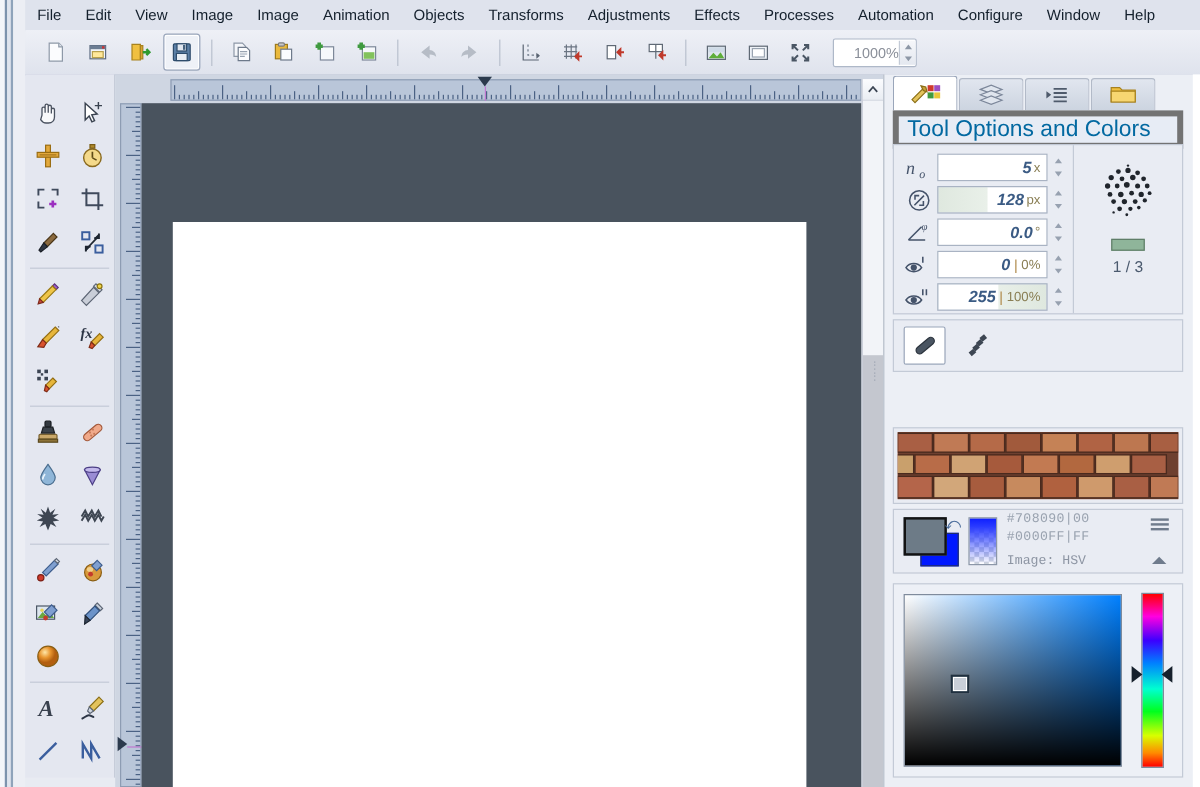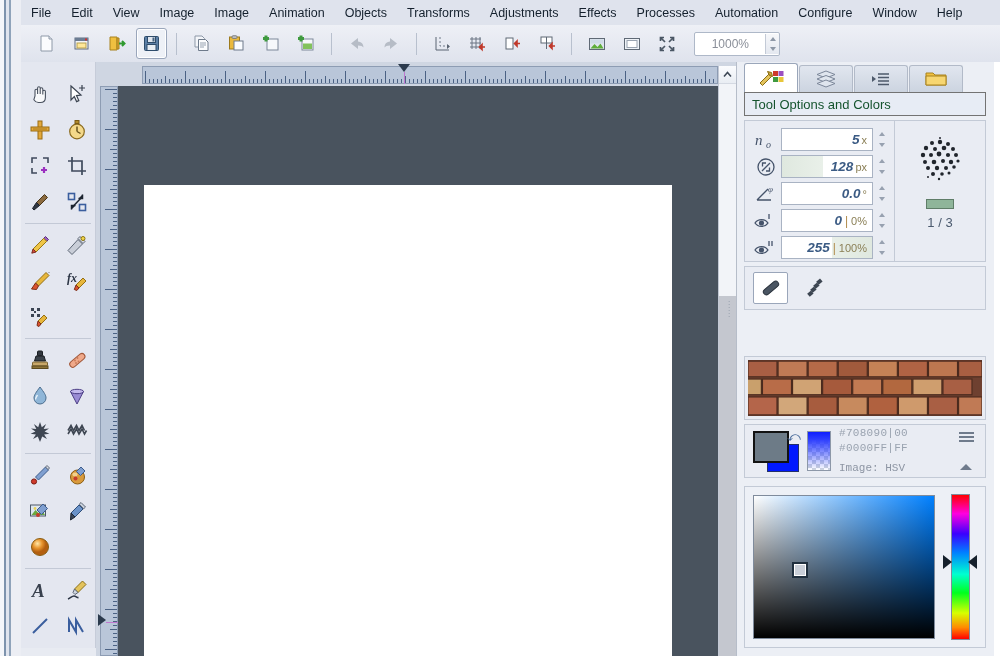--- a/index.html
+++ b/index.html
@@ -31,21 +31,21 @@
     background:linear-gradient(#eef0f6,#dfe3ed);
     border-bottom:1px solid #b9c1d1;
     display:flex;align-items:center;padding-left:8px;gap:0px;}
   .tb-btn{width:29px;height:29px;margin:0 2px;display:flex;align-items:center;
     justify-content:center;border:1px solid transparent;border-radius:3px;cursor:default;}
   .tb-btn.on{border-color:#9aa6bb;background:#eef1f7;
     box-shadow:inset 0 0 0 1px #fff;}
   .tb-sep{width:1px;height:22px;background:#b8c0ce;margin:0 7px;}
   .zoombox{display:flex;align-items:center;margin-left:10px;
     border:1px solid #aeb8c8;background:#fff;height:22px;border-radius:2px;}
-  .zoomval{width:54px;text-align:right;padding-right:16px;font-size:12px;color:#8a8f99;}
+  .zoomval{width:54px;text-align:right;padding-right:0;font-size:12px;color:#8a8f99;}
   .spin{display:flex;flex-direction:column;width:13px;height:20px;
     justify-content:space-around;align-items:center;
     background:linear-gradient(#f6f7fa,#e4e8f0);border-left:1px solid #c3cad6;}
   .spin i{border-left:3.5px solid transparent;border-right:3.5px solid transparent;display:block;}
   .spin i.up{border-bottom:4px solid #8d97a6;}
   .spin i.dn{border-top:4px solid #8d97a6;}
   .compbtn{display:flex;align-items:center;gap:9px;margin-left:12px;height:25px;
     padding:0 12px 0 7px;border:1px solid #b5bfcf;background:#e9edf5;border-radius:2px;cursor:default;}
   .comp-label{font-size:13px;color:#1d2b3a;}
 
@@ -85,22 +85,22 @@
   
   .dock{position:absolute;right:0;top:62px;width:264px;bottom:0;background:#eceff5;}
   .dock-edge{position:absolute;right:0;top:0;bottom:0;width:6px;background:#fff;}
   .dock-line{position:absolute;left:0;top:0;bottom:0;width:1px;background:#b6bdc9;}
   .dtabs{position:absolute;left:8px;top:2px;right:14px;height:28px;display:flex;align-items:flex-end;}
   .dtab{width:52px;height:26px;margin-right:1px;display:flex;align-items:center;justify-content:center;
     border:1px solid #b2bac8;border-bottom:none;border-radius:3px 3px 0 0;
     background:linear-gradient(#e1e6ef,#ccd4e0);cursor:default;}
   .dtab.on{background:#fff;height:28px;border-color:#9aa6ba;}
   .dtitle{position:absolute;left:8px;right:14px;top:30px;height:22px;
-    background:#e7ecf5;border:1px solid #737373;
-    display:flex;align-items:center;padding-left:7px;font-size:13px;color:#14532d;}
+    background:#e7ecf5;border:5px solid #737373;
+    display:flex;align-items:center;padding-left:7px;font-size:19px;color:#0369a1;}
   .panel{position:absolute;left:8px;right:14px;border:1px solid #c3cad6;background:#e9ecf3;}
   .p-opts{top:58px;height:140px;display:flex;}
   .opt-col{flex:1;padding:6px 6px 0 6px;}
   .optrow{display:flex;align-items:center;height:25px;margin-bottom:2px;}
   .opt-ico{width:30px;display:flex;align-items:center;justify-content:center;color:#4b5a6e;}
   .field{flex:1;height:21px;border:1px solid #a9b3c3;background:#fff;
     display:flex;align-items:center;justify-content:flex-end;padding-right:5px;gap:2px;}
   .fval{font-size:13.5px;font-weight:bold;font-style:italic;color:#3b5b84;}
   .funit{font-size:11px;color:#8a7f55;}
   .fsep{font-size:12px;color:#b08a4a;margin:0 1px;}

